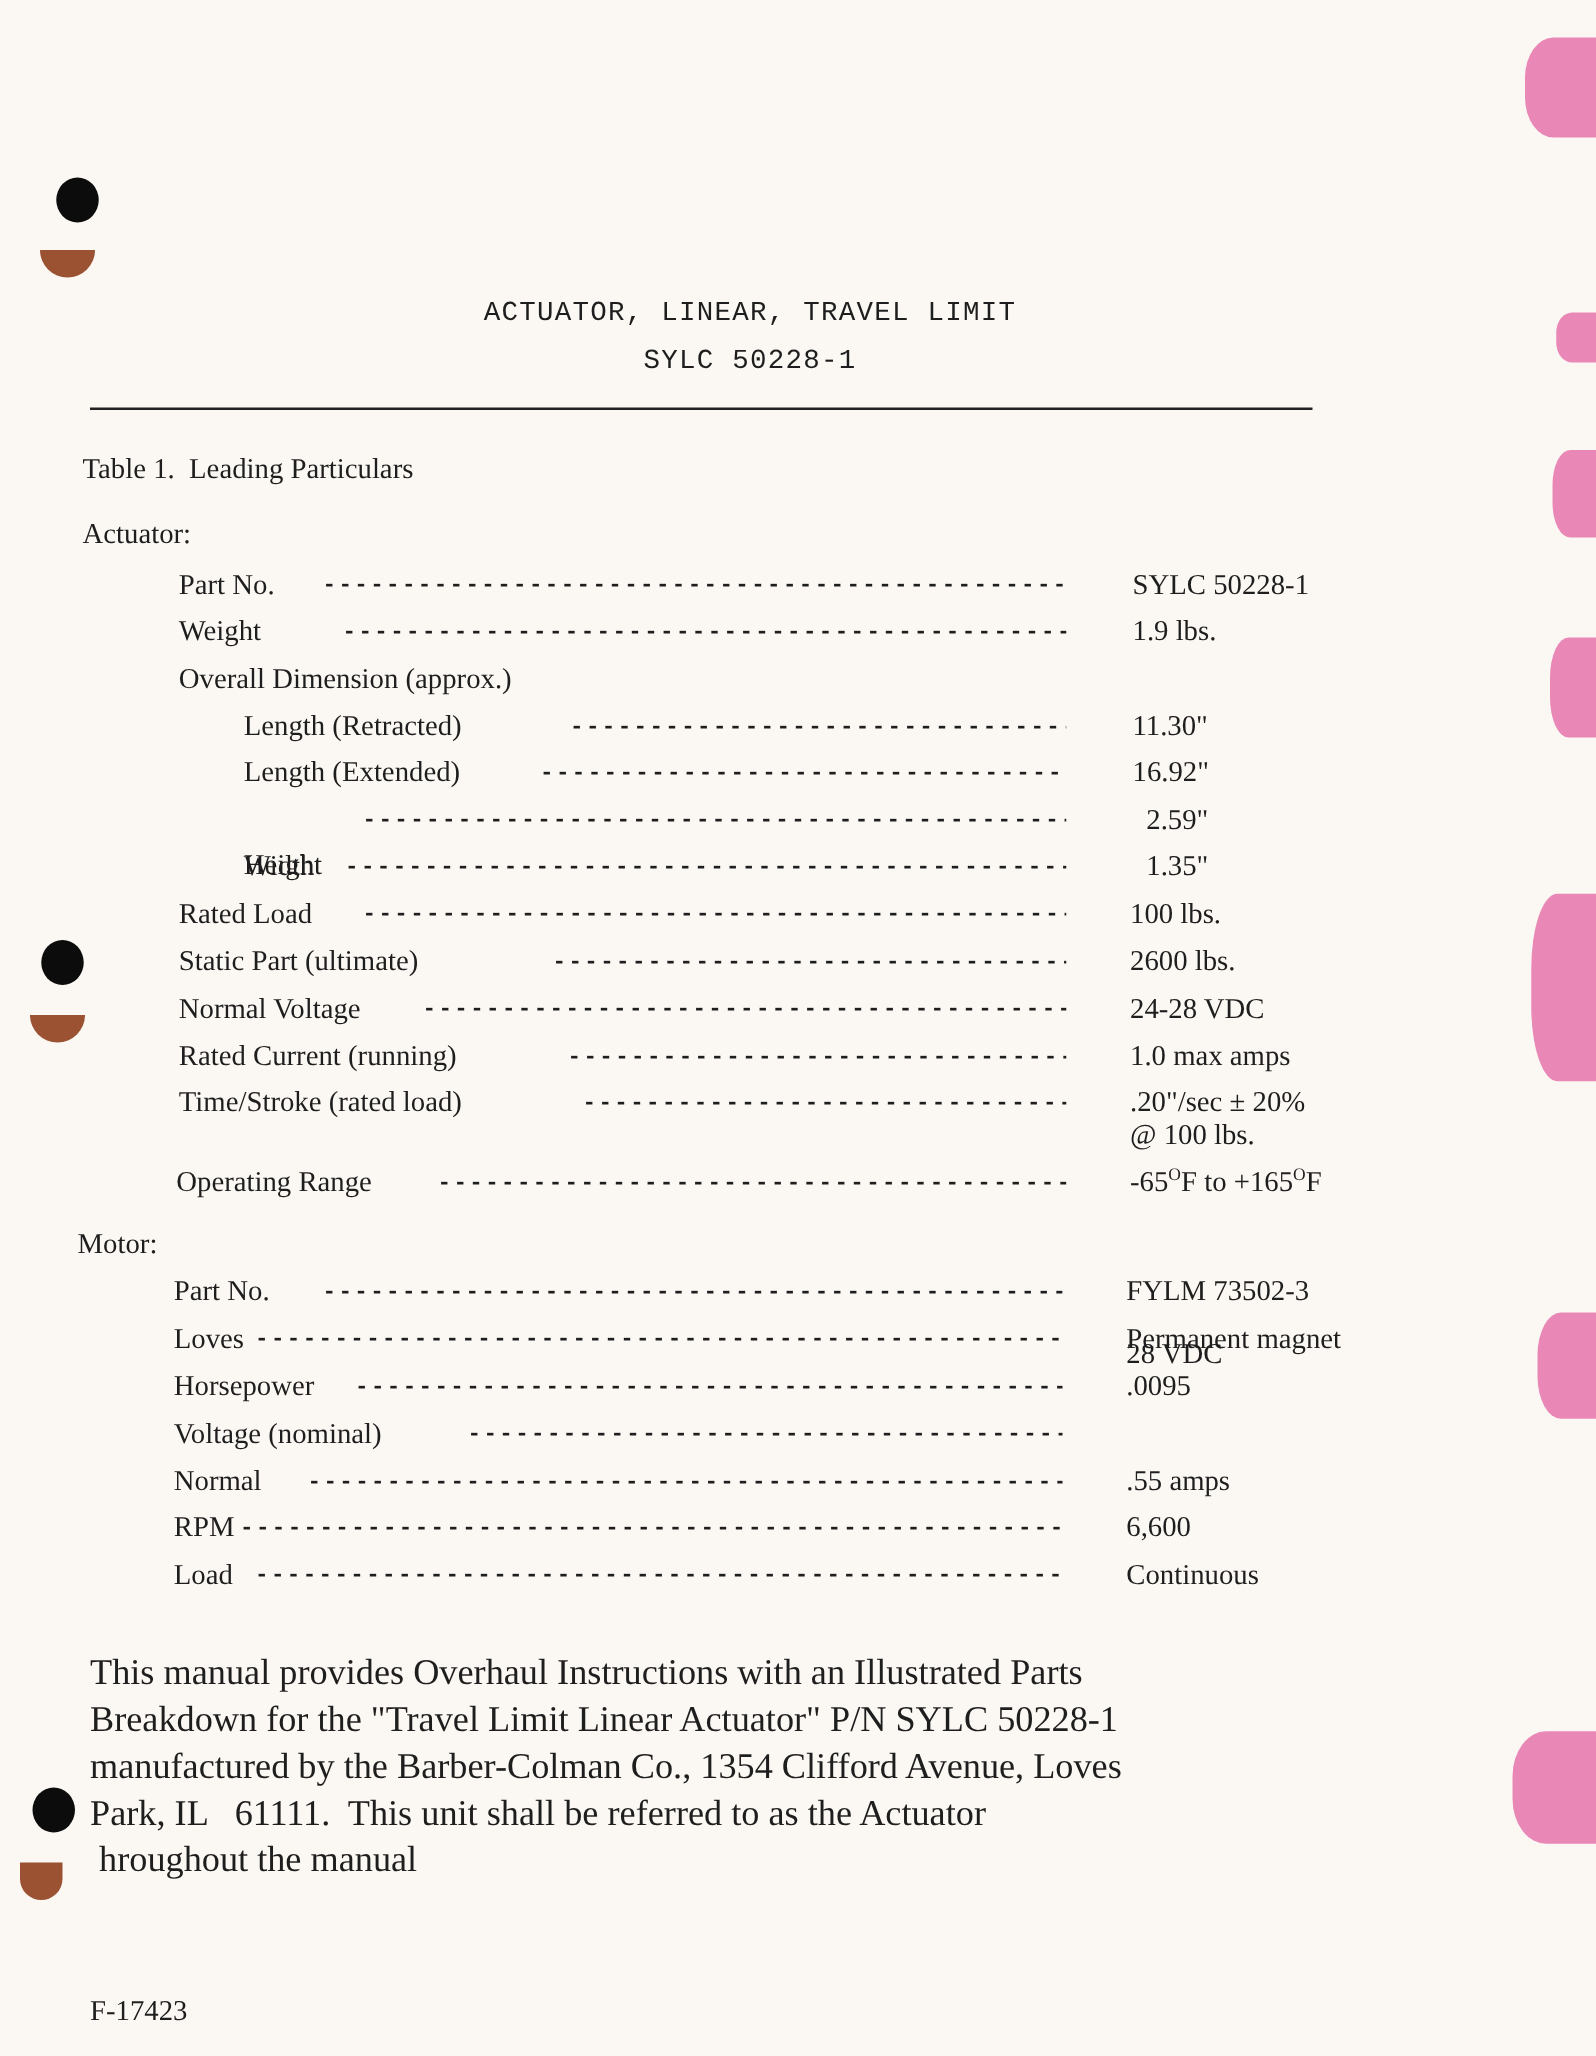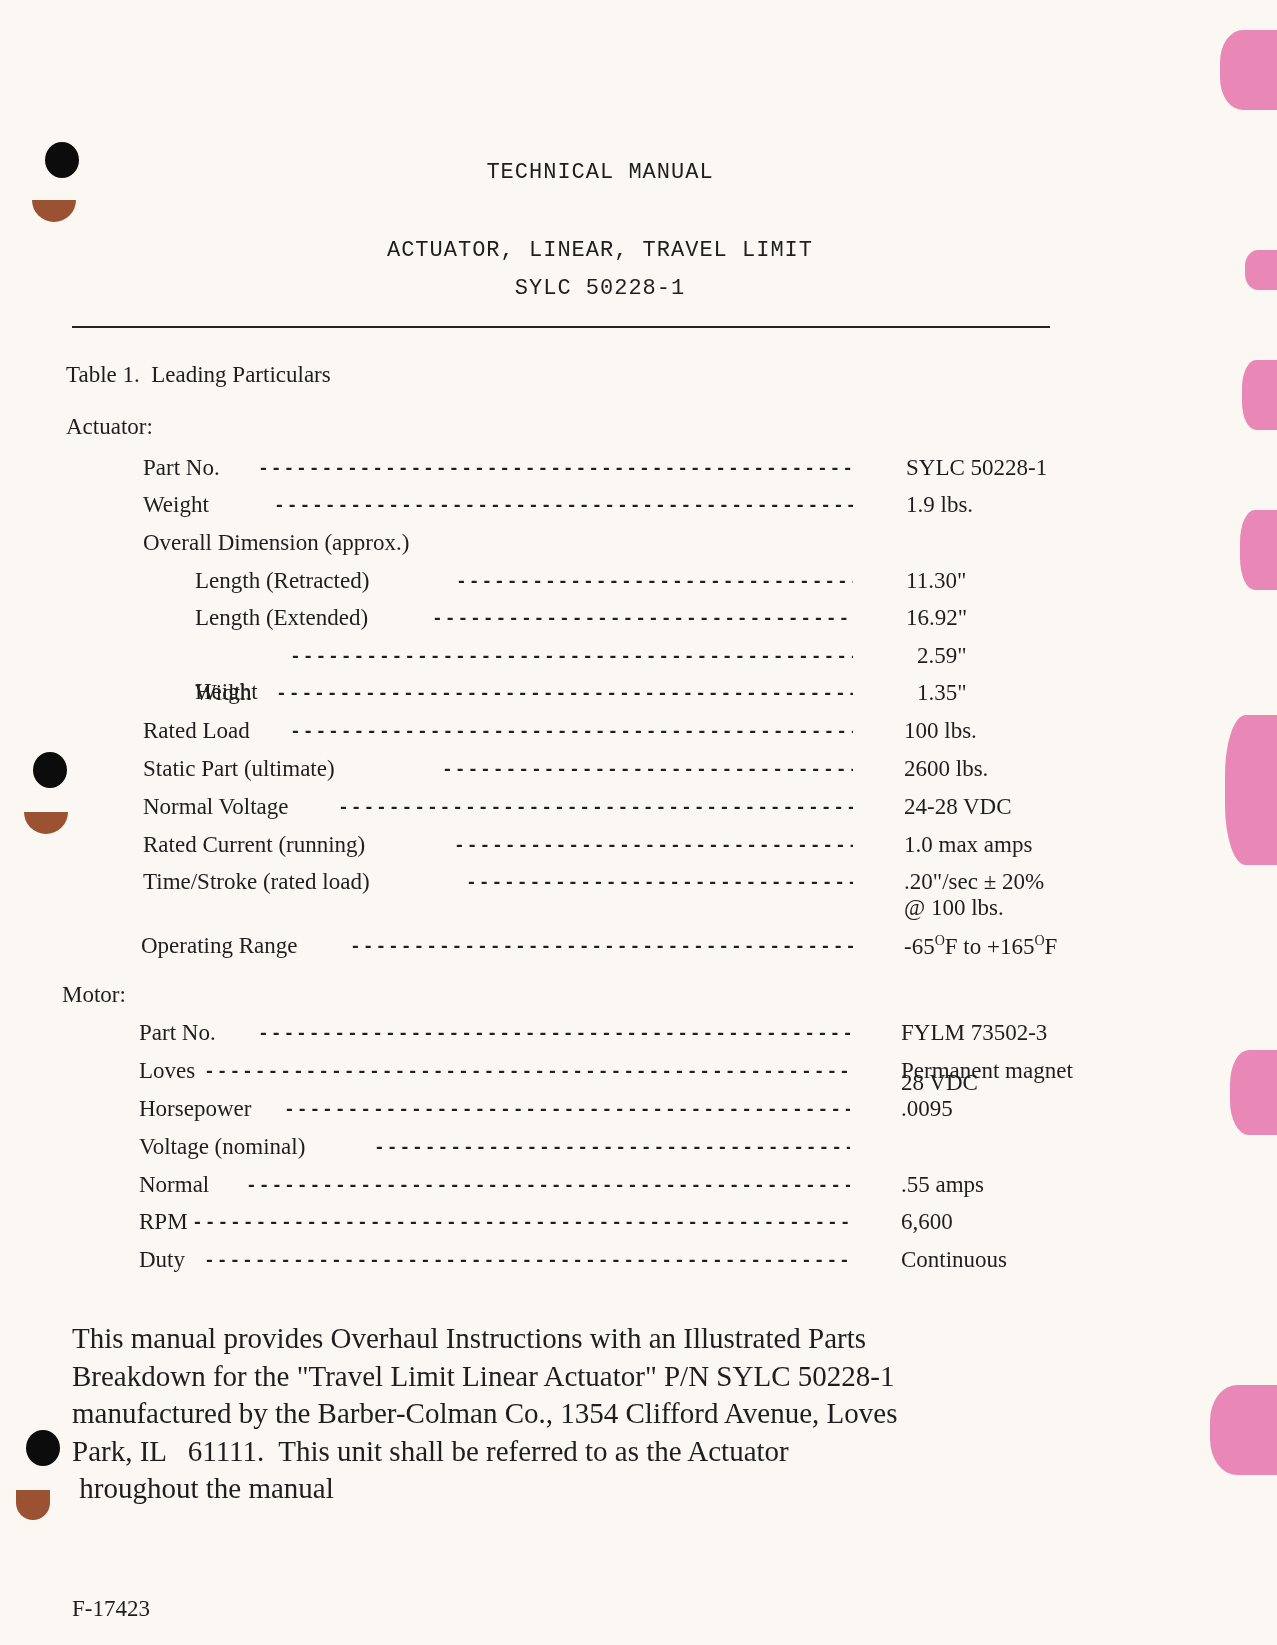--- a/index.html
+++ b/index.html
@@ -37,21 +37,20 @@
   <div class="stain" style="left:16px;top:1490px;width:34px;height:30px;"></div>
 
   <div class="pink" style="left:1220px;top:30px;width:57px;height:80px;"></div>
   <div class="pink" style="left:1245px;top:250px;width:32px;height:40px;"></div>
   <div class="pink" style="left:1242px;top:360px;width:35px;height:70px;"></div>
   <div class="pink" style="left:1240px;top:510px;width:37px;height:80px;"></div>
   <div class="pink" style="left:1225px;top:715px;width:52px;height:150px;"></div>
   <div class="pink" style="left:1230px;top:1050px;width:47px;height:85px;"></div>
   <div class="pink" style="left:1210px;top:1385px;width:67px;height:90px;"></div>
 
-  <div class="hdr" style="top:160px;">TECHNICAL MANUAL</div>
   <div class="hdr" style="top:238px;">ACTUATOR, LINEAR, TRAVEL LIMIT</div>
   <div class="hdr" style="top:276px;">SYLC 50228-1</div>
   <div class="rule"></div>
 
   <div class="txt" style="left:66px;top:362px;white-space:pre;">Table 1.  Leading Particulars</div>
 
   <div class="txt" style="left:66px;top:414px;">Actuator:</div>
 
   <div class="txt" style="left:143px;top:455px;">Part No.</div>
   <div class="dots" style="left:258px;top:459px;width:595px;">--------------------------------------------------</div>
@@ -123,21 +122,21 @@
   <div class="txt" style="left:901px;top:1070px;">28 VDC</div>
 
   <div class="txt" style="left:139px;top:1172px;">Normal</div>
   <div class="dots" style="left:246px;top:1176px;width:604px;">--------------------------------------------------</div>
   <div class="txt" style="left:901px;top:1172px;">.55 amps</div>
 
   <div class="txt" style="left:139px;top:1209px;">RPM</div>
   <div class="dots" style="left:192px;top:1213px;width:658px;">------------------------------------------------------------</div>
   <div class="txt" style="left:901px;top:1209px;">6,600</div>
 
-  <div class="txt" style="left:139px;top:1247px;">Duty</div>
+  <div class="txt" style="left:139px;top:1247px;">Load</div>
   <div class="dots" style="left:204px;top:1251px;width:646px;">--------------------------------------------------------</div>
   <div class="txt" style="left:901px;top:1247px;">Continuous</div>
 
   <div class="para">
     <div>This manual provides Overhaul Instructions with an Illustrated Parts</div>
     <div>Breakdown for the "Travel Limit Linear Actuator" P/N SYLC 50228-1</div>
     <div>manufactured by the Barber-Colman Co., 1354 Clifford Avenue, Loves</div>
     <div style="white-space:pre;">Park, IL   61111.  This unit shall be referred to as the Actuator</div>
     <div style="white-space:pre;"> hroughout the manual</div>
   </div>

